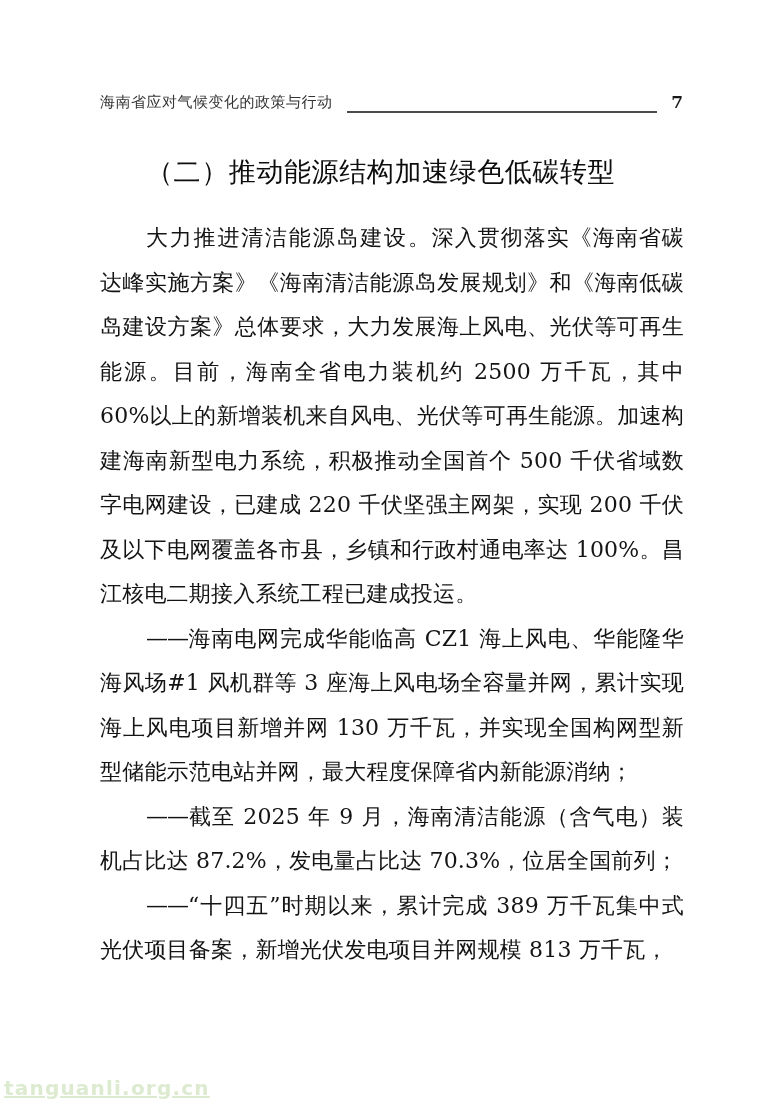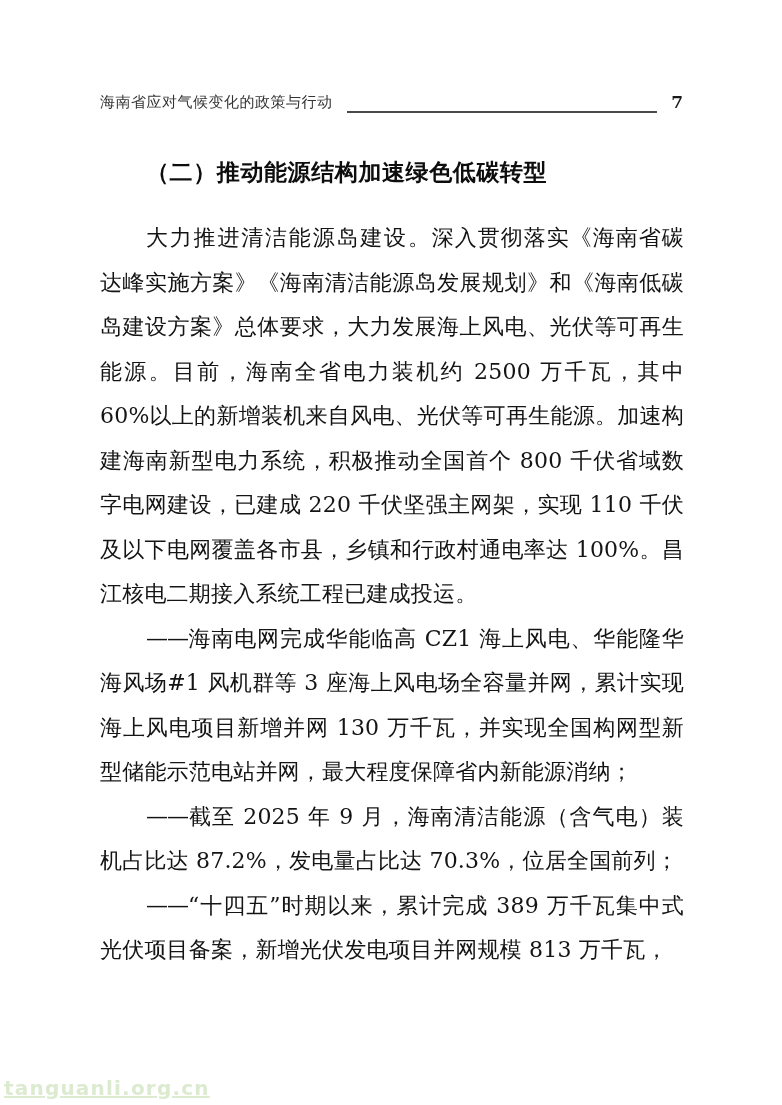--- a/index.html
+++ b/index.html
@@ -62,22 +62,22 @@
   
   .content {
     position: absolute;
     left: 100px;
     top: 150px;
     width: 584px;
   }
 
   .section-heading {
     font-family: "DejaVu Serif", "Liberation Serif", serif;
-    font-weight: bold;
-    font-size: 23px;
+    font-weight: normal;
+    font-size: 27px;
     line-height: 44px;
     color: #0d0d0d;
     margin: 0 0 22px 0;
     padding-left: 46px;
     letter-spacing: 0.6px;
     white-space: nowrap;
   }
 
   p.para {
     margin: 0;
@@ -126,21 +126,21 @@
   <div class="header">
     <span class="header-title">海南省应对气候变化的政策与行动</span>
     <span class="header-rule"></span>
     <span class="header-pageno">7</span>
   </div>
 
   <div class="content">
 
     <h2 class="section-heading">（二）推动能源结构加速绿色低碳转型</h2>
 
-    <p class="para"><span class="lead">大力推进清洁能源岛建设。</span><span>深入贯彻落实《海南省碳达峰实施方案》《海南清洁能源岛发展规划》和《海南低碳岛建设方案》总体要求，大力发展海上风电、光伏等可再生能源。目前，海南全省电力装机约 2500 万千瓦，其中 60%以上的新增装机来自风电、光伏等可再生能源。加速构建海南新型电力系统，积极推动全国首个 800 千伏省域数字电网建设，已建成 220 千伏坚强主网架，实现 110 千伏及以下电网覆盖各市县，乡镇和行政村通电率达 100%。昌江核电二期接入系统工程已建成投运。</span></p>
+    <p class="para"><span class="lead">大力推进清洁能源岛建设。</span><span>深入贯彻落实《海南省碳达峰实施方案》《海南清洁能源岛发展规划》和《海南低碳岛建设方案》总体要求，大力发展海上风电、光伏等可再生能源。目前，海南全省电力装机约 2500 万千瓦，其中 60%以上的新增装机来自风电、光伏等可再生能源。加速构建海南新型电力系统，积极推动全国首个 500 千伏省域数字电网建设，已建成 220 千伏坚强主网架，实现 200 千伏及以下电网覆盖各市县，乡镇和行政村通电率达 100%。昌江核电二期接入系统工程已建成投运。</span></p>
 
     <p class="para dash-para"><span class="em-dash">——</span><span>海南电网完成华能临高 CZ1 海上风电、华能隆华海风场#1 风机群等 3 座海上风电场全容量并网，累计实现海上风电项目新增并网 130 万千瓦，并实现全国构网型新型储能示范电站并网，最大程度保障省内新能源消纳；</span></p>
 
     <p class="para dash-para"><span class="em-dash">——</span><span>截至 2025 年 9 月，海南清洁能源（含气电）装机占比达 87.2%，发电量占比达 70.3%，位居全国前列；</span></p>
 
     <p class="para dash-para"><span class="em-dash">——</span><span>“十四五”时期以来，累计完成 389 万千瓦集中式光伏项目备案，新增光伏发电项目并网规模 813 万千瓦，</span></p>
 
   </div>
 
   <div class="watermark">tanguanli.org.cn</div>

